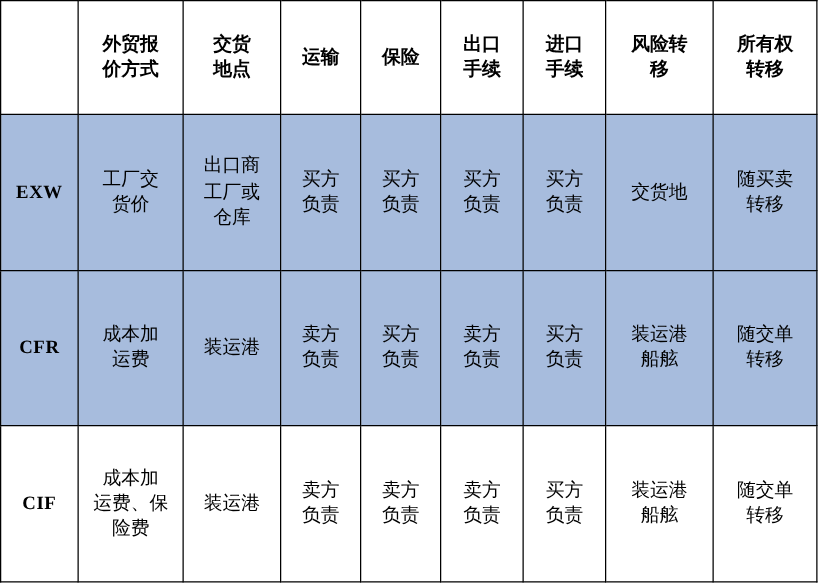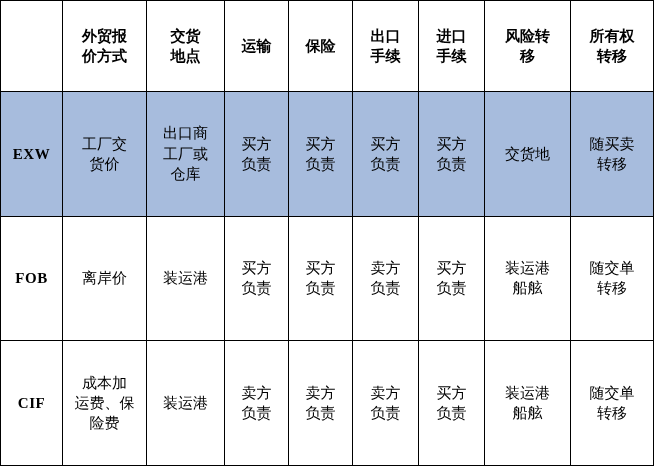--- a/index.html
+++ b/index.html
@@ -109,25 +109,26 @@
       <td>买方
 负责</td>
       <td>买方
 负责</td>
       <td>买方
 负责</td>
       <td>交货地</td>
       <td>随买卖
 转移</td>
     </tr>
-    <tr class="plain">
-      <td class="term-cell">FOB</td>
-      <td>离岸价</td>
+    <tr class="shaded">
+      <td class="term-cell">CFR</td>
+      <td>成本加
+运费</td>
       <td>装运港</td>
-      <td>买方
+      <td>卖方
 负责</td>
       <td>买方
 负责</td>
       <td>卖方
 负责</td>
       <td>买方
 负责</td>
       <td>装运港
 船舷</td>
       <td>随交单

